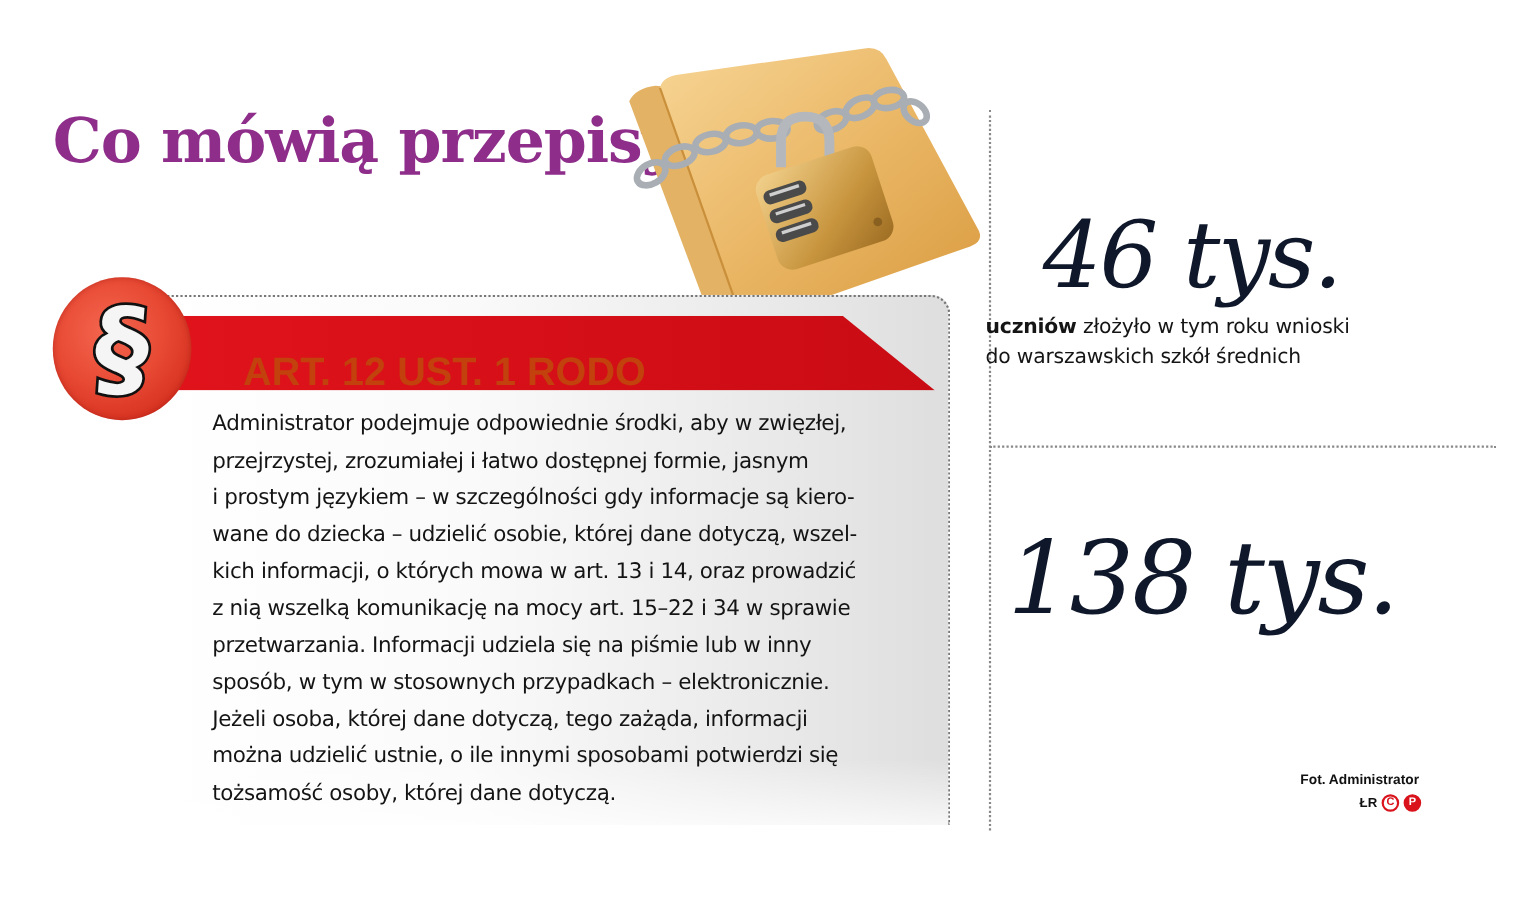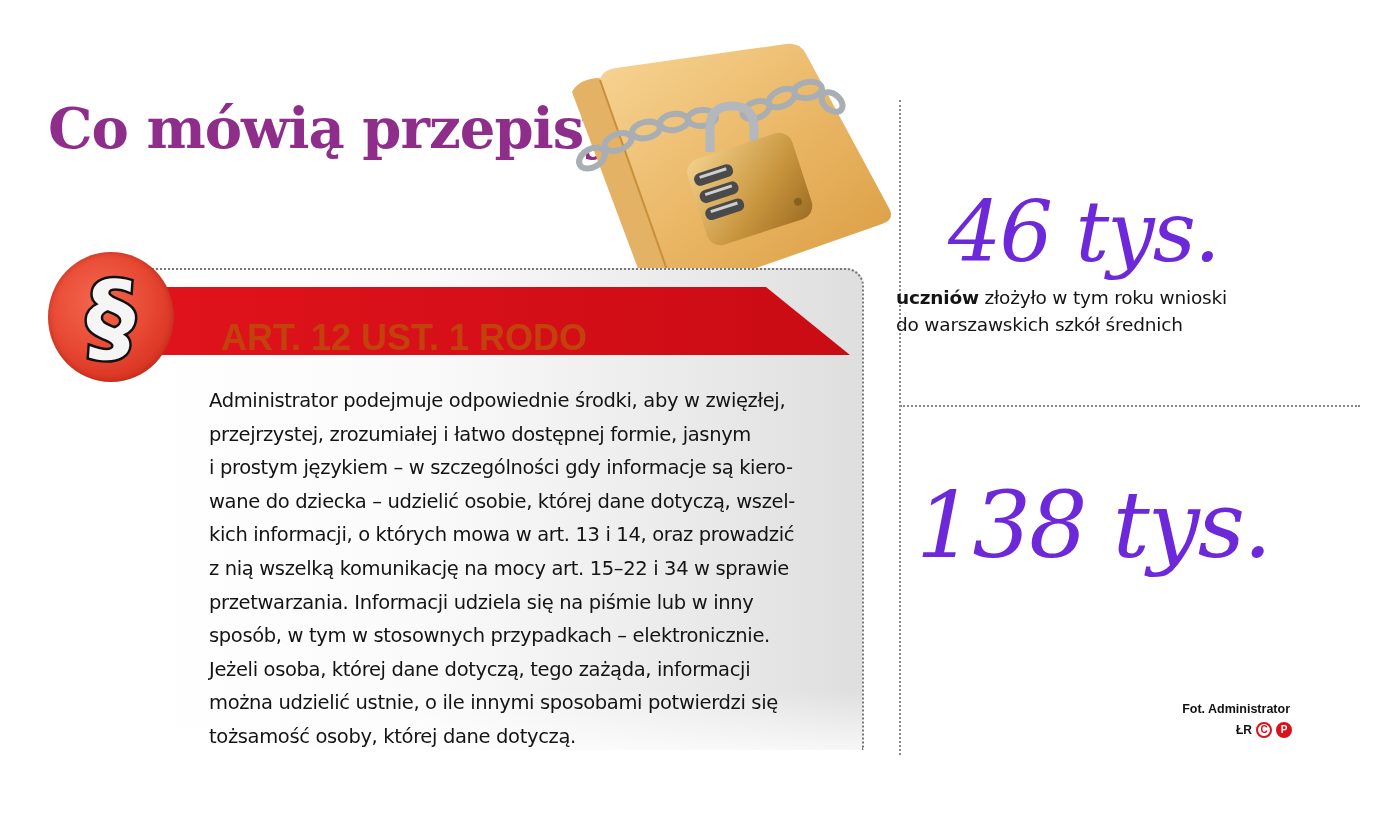--- a/index.html
+++ b/index.html
@@ -101,21 +101,21 @@
     color: #f5f5f5;
     -webkit-text-stroke: 5px #111;
     paint-order: stroke fill;
     transform: skewX(-4deg);
   }
   .article-body {
     position: absolute;
     left: 193px;
     top: 368px;
     width: 640px;
-    margin: 16px;
+    margin: 0;
     font-family: "DejaVu Sans", sans-serif;
     font-size: 19.5px;
     line-height: 33.6px;
     color: #141414;
     text-align: justify;
     letter-spacing: -0.35px;
     z-index: 2;
   }
   .article-body span { display: block; white-space: nowrap; }
 
@@ -134,21 +134,21 @@
     width: 460px;
     border-top: 2px dotted #888;
   }
   .stat-number {
     position: absolute;
     margin: 0;
     font-family: "DejaVu Serif", serif;
     font-style: italic;
     font-size: 84px;
     line-height: 1;
-    color: #6d28d9;
+    color: #0f172a;
     letter-spacing: -2px;
     white-space: nowrap;
   }
   .stat-desc {
     position: absolute;
     margin: 0;
     font-family: "DejaVu Sans", sans-serif;
     font-size: 18.5px;
     line-height: 27px;
     color: #151515;

